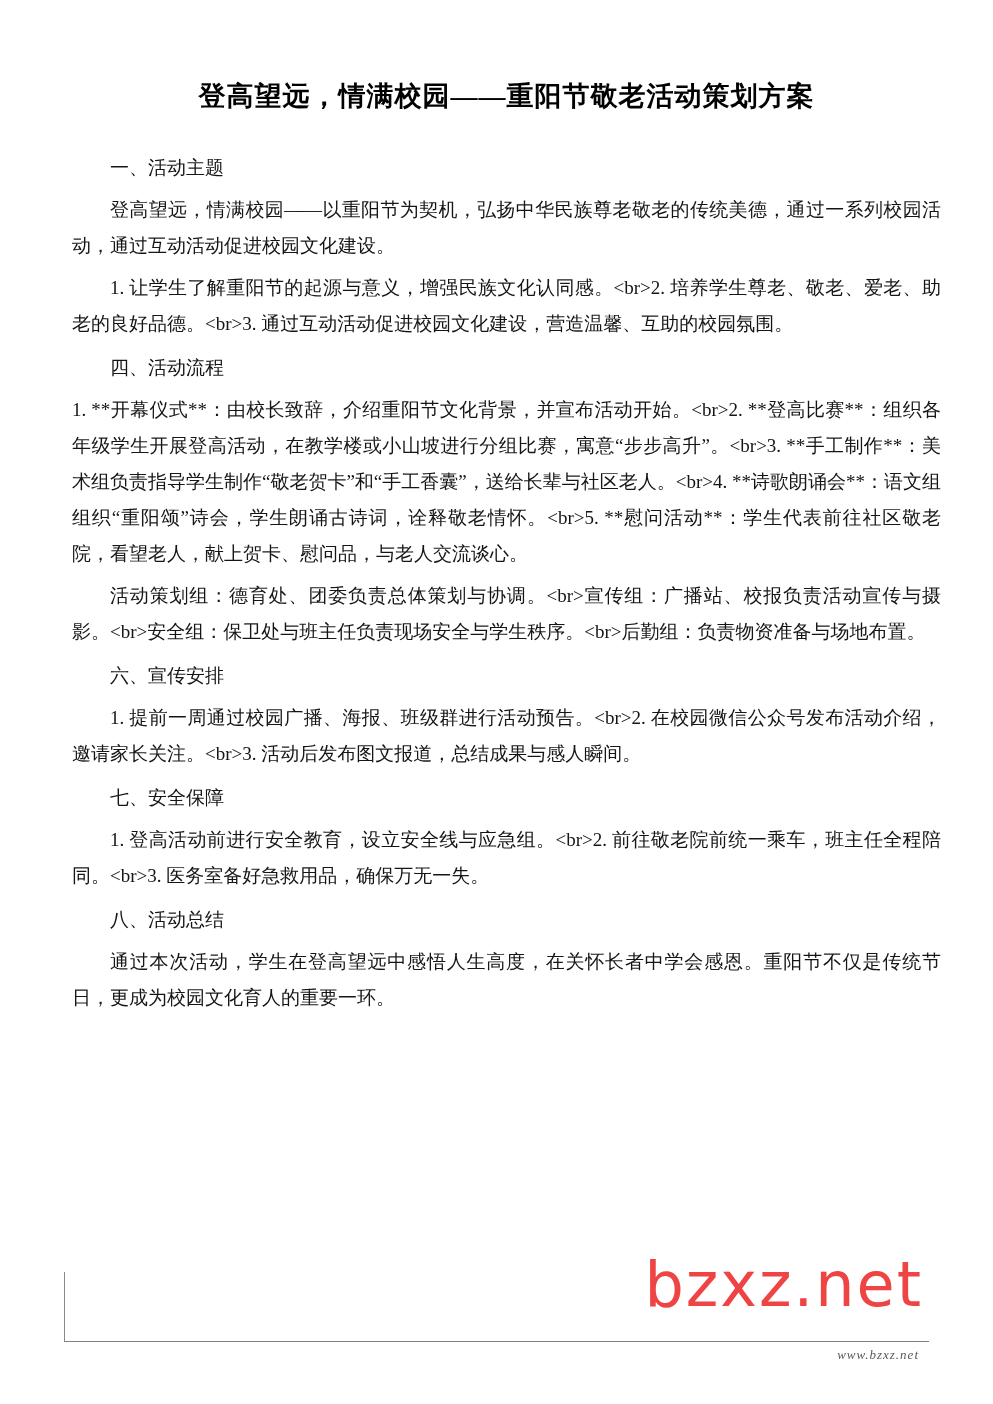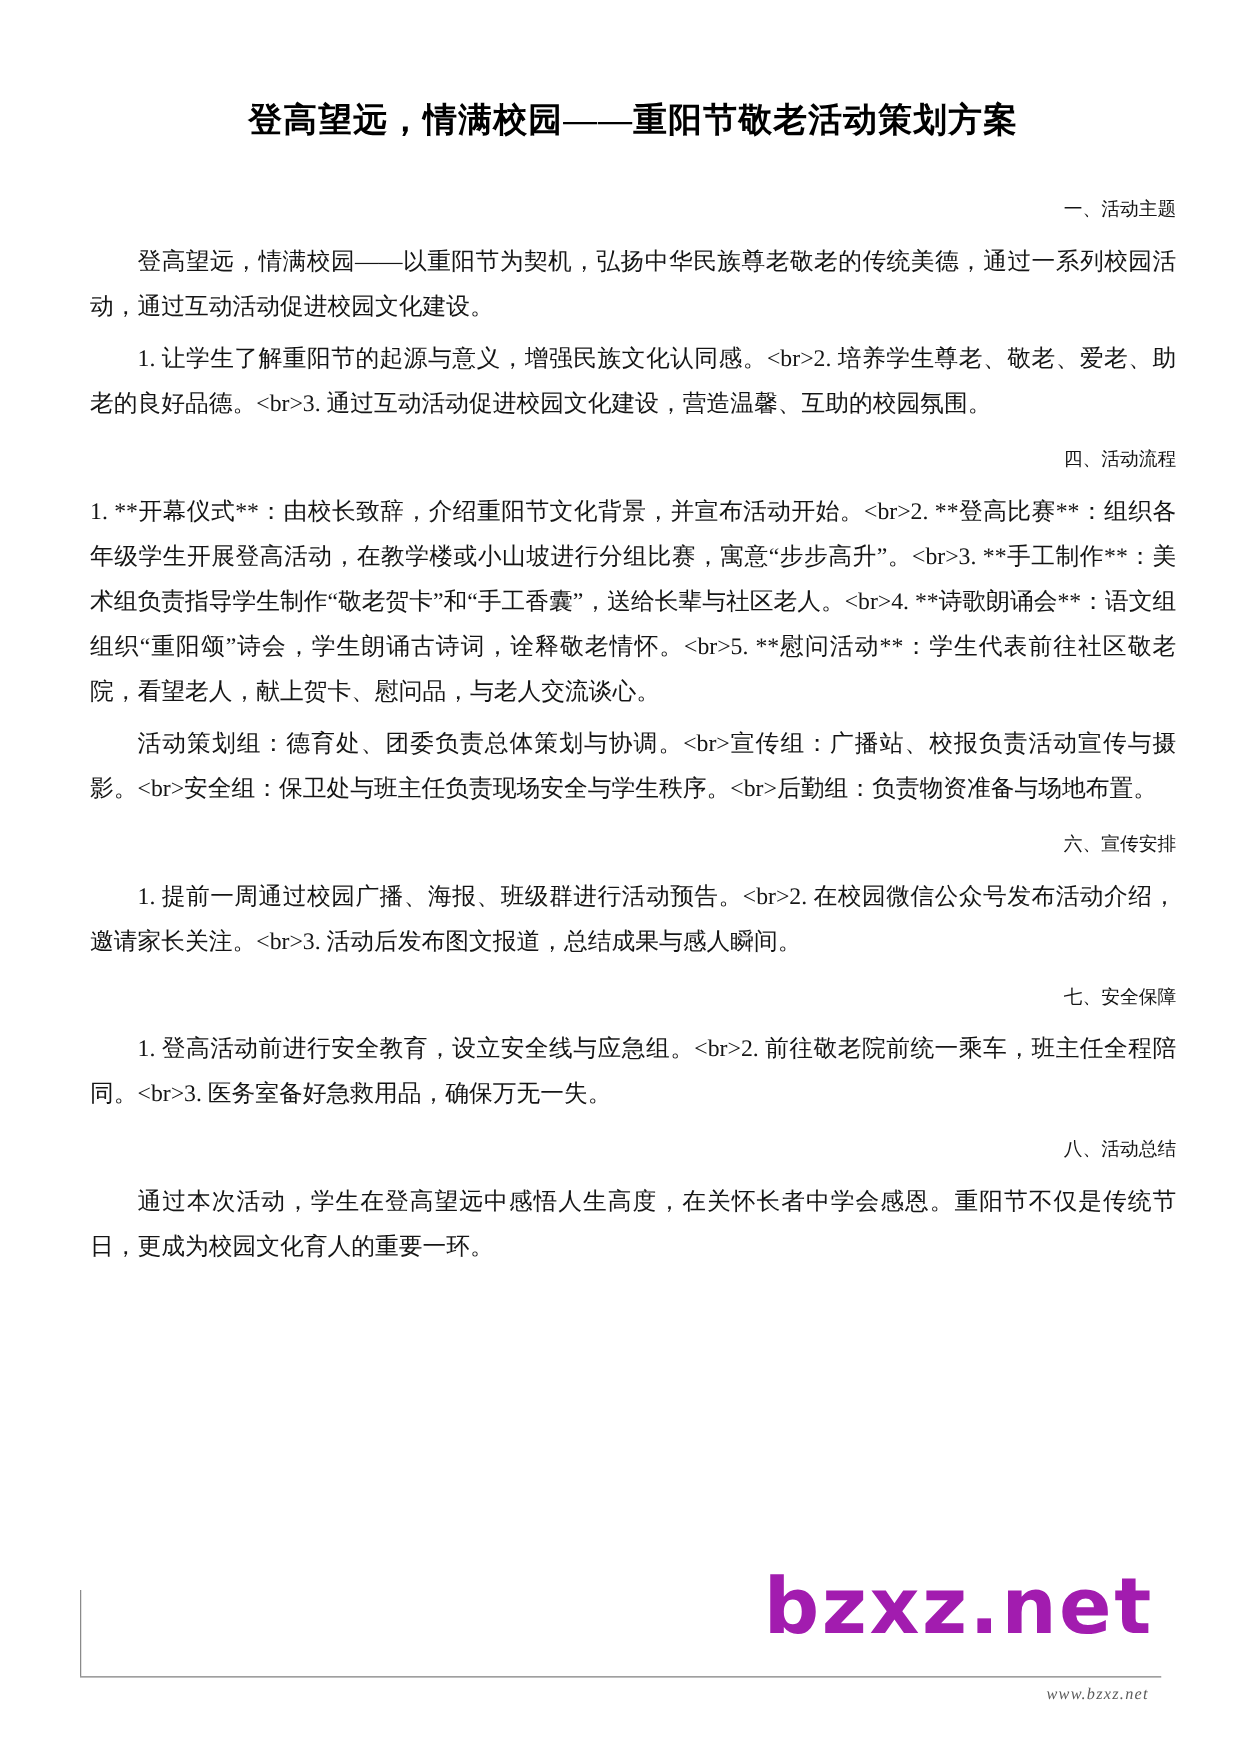--- a/index.html
+++ b/index.html
@@ -21,46 +21,45 @@
   }
   .doc-title {
     font-size: 27px;
     font-weight: bold;
     text-align: center;
     margin: 0 0 36px 0;
     letter-spacing: 1px;
     color: #000000;
   }
   .section-heading {
-    font-size: 15px;
+    font-size: 19px;
     line-height: 36px;
     text-indent: 2em;
     margin: 8px 0 6px 0;
     font-weight: normal;
-    text-align: right;
   }
   .section-para {
     font-size: 19px;
     line-height: 36px;
     text-align: justify;
     text-indent: 2em;
     margin: 6px 0;
     word-break: break-all;
   }
   .section-para.flush {
     text-indent: 0;
   }
   .watermark {
     position: absolute;
     right: 70px;
     top: 1248px;
     font-family: "DejaVu Sans", sans-serif;
-    font-weight: bold;
+    font-weight: normal;
     font-size: 62px;
-    color: #a21caf;
+    color: #ef4444;
     letter-spacing: 2px;
     user-select: none;
   }
   .footer-rule {
     position: absolute;
     left: 64px;
     right: 64px;
     top: 1341px;
     height: 0;
     border-top: 1px solid #808080;

